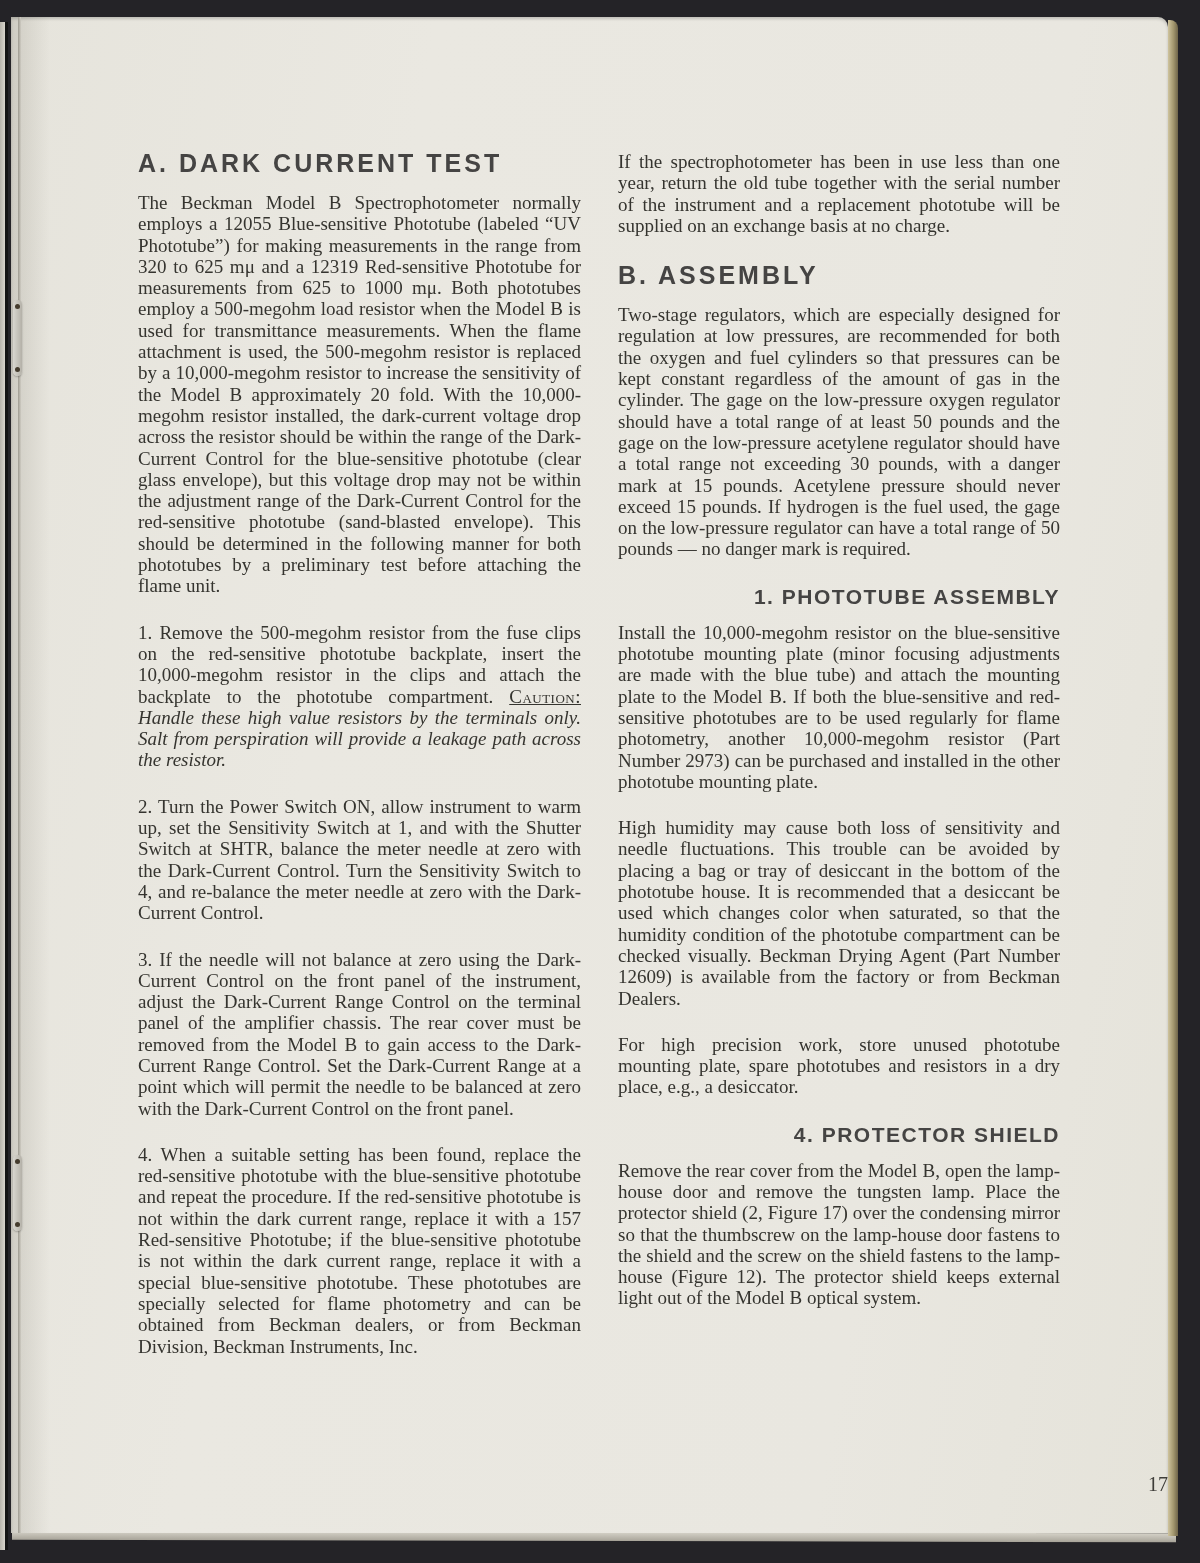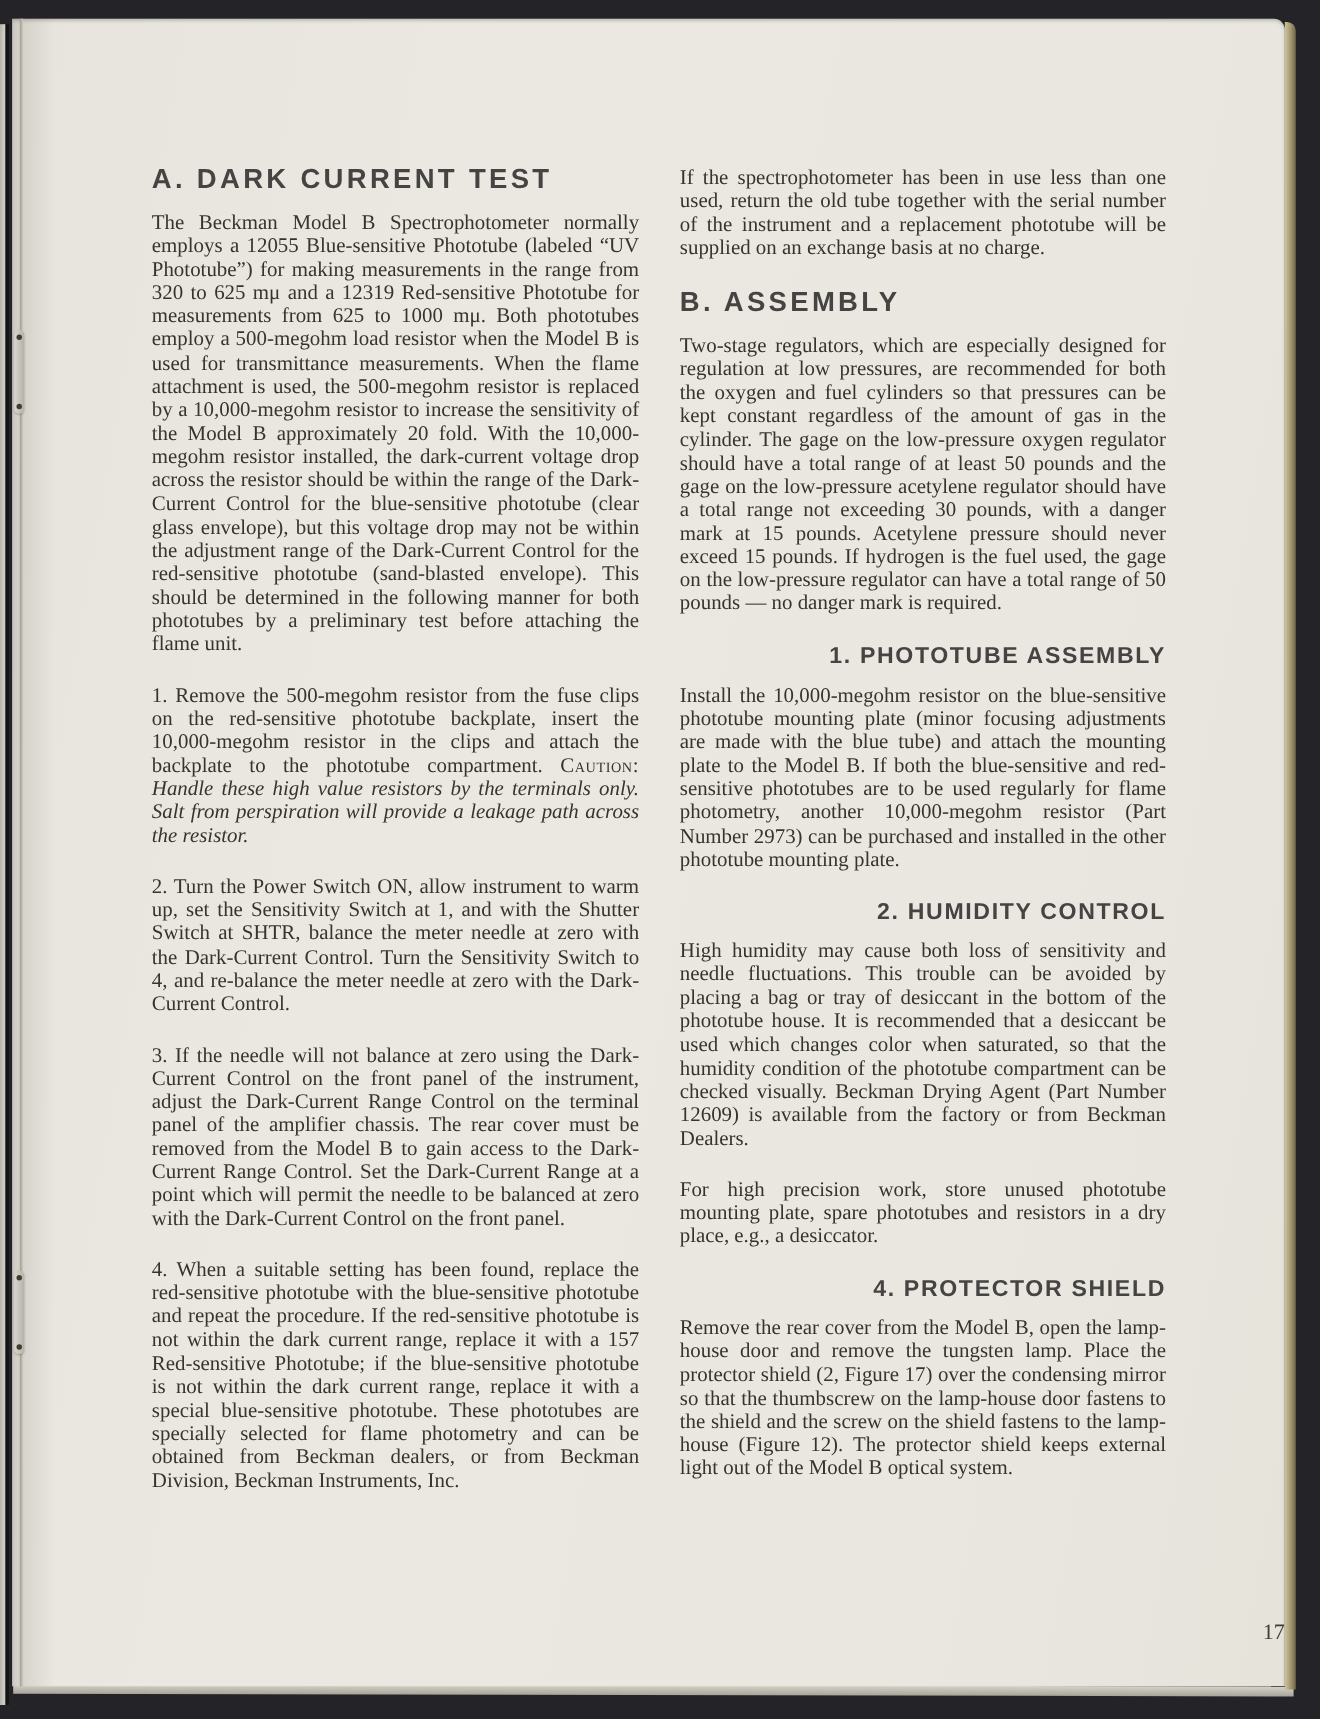--- a/index.html
+++ b/index.html
@@ -83,21 +83,21 @@
     font-family: "Liberation Sans", sans-serif;
     font-weight: bold; font-size: 21px; line-height: 24px;
     letter-spacing: 1.5px; color: #454443;
     margin: 24px 0 13px 0;
     text-align: right;
   }
   .col p {
     margin: 0 0 25px 0;
     text-align: justify;
   }
-  .caution-label { font-variant: small-caps; letter-spacing: 0.5px; }
+  .caution-label { font-variant: small-caps; letter-spacing: 0.5px; text-decoration: underline; }
   .caution-text { font-style: italic; margin-top: 44px; }
 
   .page-number {
     position: absolute; left: 0; top: 1456px; width: 100%;
     text-align: right; font-size: 20px; color: #3e3d39;
   }
 </style>
 </head>
 <body>
 
@@ -115,26 +115,25 @@
     <div class="col col-left">
       <div class="h1">A. DARK CURRENT TEST</div>
       <p>The Beckman Model B Spectrophotometer normally employs a 12055 Blue-sensitive Phototube (labeled “UV Phototube”) for making measurements in the range from 320 to 625 mμ and a 12319 Red-sensitive Phototube for measurements from 625 to 1000 mμ. Both phototubes employ a 500-megohm load resistor when the Model B is used for transmittance measurements. When the flame attachment is used, the 500-megohm resistor is replaced by a 10,000-megohm resistor to increase the sensitivity of the Model B approximately 20 fold. With the 10,000-megohm resistor installed, the dark-current voltage drop across the resistor should be within the range of the Dark-Current Control for the blue-sensitive phototube (clear glass envelope), but this voltage drop may not be within the adjustment range of the Dark-Current Control for the red-sensitive phototube (sand-blasted envelope). This should be determined in the following manner for both phototubes by a preliminary test before attaching the flame unit.</p>
       <p><span>1. Remove the 500-megohm resistor from the fuse clips on the red-sensitive phototube backplate, insert the 10,000-megohm resistor in the clips and attach the backplate to the phototube compartment.</span> <span class="caution-label">Caution:</span> <span class="caution-text">Handle these high value resistors by the terminals only. Salt from perspiration will provide a leakage path across the resistor.</span></p>
       <p>2. Turn the Power Switch ON, allow instrument to warm up, set the Sensitivity Switch at 1, and with the Shutter Switch at SHTR, balance the meter needle at zero with the Dark-Current Control. Turn the Sensitivity Switch to 4, and re-balance the meter needle at zero with the Dark-Current Control.</p>
       <p>3. If the needle will not balance at zero using the Dark-Current Control on the front panel of the instrument, adjust the Dark-Current Range Control on the terminal panel of the amplifier chassis. The rear cover must be removed from the Model B to gain access to the Dark-Current Range Control. Set the Dark-Current Range at a point which will permit the needle to be balanced at zero with the Dark-Current Control on the front panel.</p>
       <p>4. When a suitable setting has been found, replace the red-sensitive phototube with the blue-sensitive phototube and repeat the procedure. If the red-sensitive phototube is not within the dark current range, replace it with a 157 Red-sensitive Phototube; if the blue-sensitive phototube is not within the dark current range, replace it with a special blue-sensitive phototube. These phototubes are specially selected for flame photometry and can be obtained from Beckman dealers, or from Beckman Division, Beckman Instruments, Inc.</p>
     </div>
 
     <div class="col col-right">
-      <p>If the spectrophotometer has been in use less than one used, return the old tube together with the serial number of the instrument and a replacement phototube will be supplied on an exchange basis at no charge.</p>
+      <p>If the spectrophotometer has been in use less than one year, return the old tube together with the serial number of the instrument and a replacement phototube will be supplied on an exchange basis at no charge.</p>
       <div class="h1">B. ASSEMBLY</div>
       <p>Two-stage regulators, which are especially designed for regulation at low pressures, are recommended for both the oxygen and fuel cylinders so that pressures can be kept constant regardless of the amount of gas in the cylinder. The gage on the low-pressure oxygen regulator should have a total range of at least 50 pounds and the gage on the low-pressure acetylene regulator should have a total range not exceeding 30 pounds, with a danger mark at 15 pounds. Acetylene pressure should never exceed 15 pounds. If hydrogen is the fuel used, the gage on the low-pressure regulator can have a total range of 50 pounds — no danger mark is required.</p>
       <div class="h2">1. PHOTOTUBE ASSEMBLY</div>
       <p>Install the 10,000-megohm resistor on the blue-sensitive phototube mounting plate (minor focusing adjustments are made with the blue tube) and attach the mounting plate to the Model B. If both the blue-sensitive and red-sensitive phototubes are to be used regularly for flame photometry, another 10,000-megohm resistor (Part Number 2973) can be purchased and installed in the other phototube mounting plate.</p>
-      <div class="h2">2. HUMIDITY CONTROL</div>
       <p>High humidity may cause both loss of sensitivity and needle fluctuations. This trouble can be avoided by placing a bag or tray of desiccant in the bottom of the phototube house. It is recommended that a desiccant be used which changes color when saturated, so that the humidity condition of the phototube compartment can be checked visually. Beckman Drying Agent (Part Number 12609) is available from the factory or from Beckman Dealers.</p>
       <p>For high precision work, store unused phototube mounting plate, spare phototubes and resistors in a dry place, e.g., a desiccator.</p>
       <div class="h2">4. PROTECTOR SHIELD</div>
       <p>Remove the rear cover from the Model B, open the lamp-house door and remove the tungsten lamp. Place the protector shield (2, Figure 17) over the condensing mirror so that the thumbscrew on the lamp-house door fastens to the shield and the screw on the shield fastens to the lamp-house (Figure 12). The protector shield keeps external light out of the Model B optical system.</p>
     </div>
 
     <div class="page-number">17</div>
   </div>
 </div>
 

